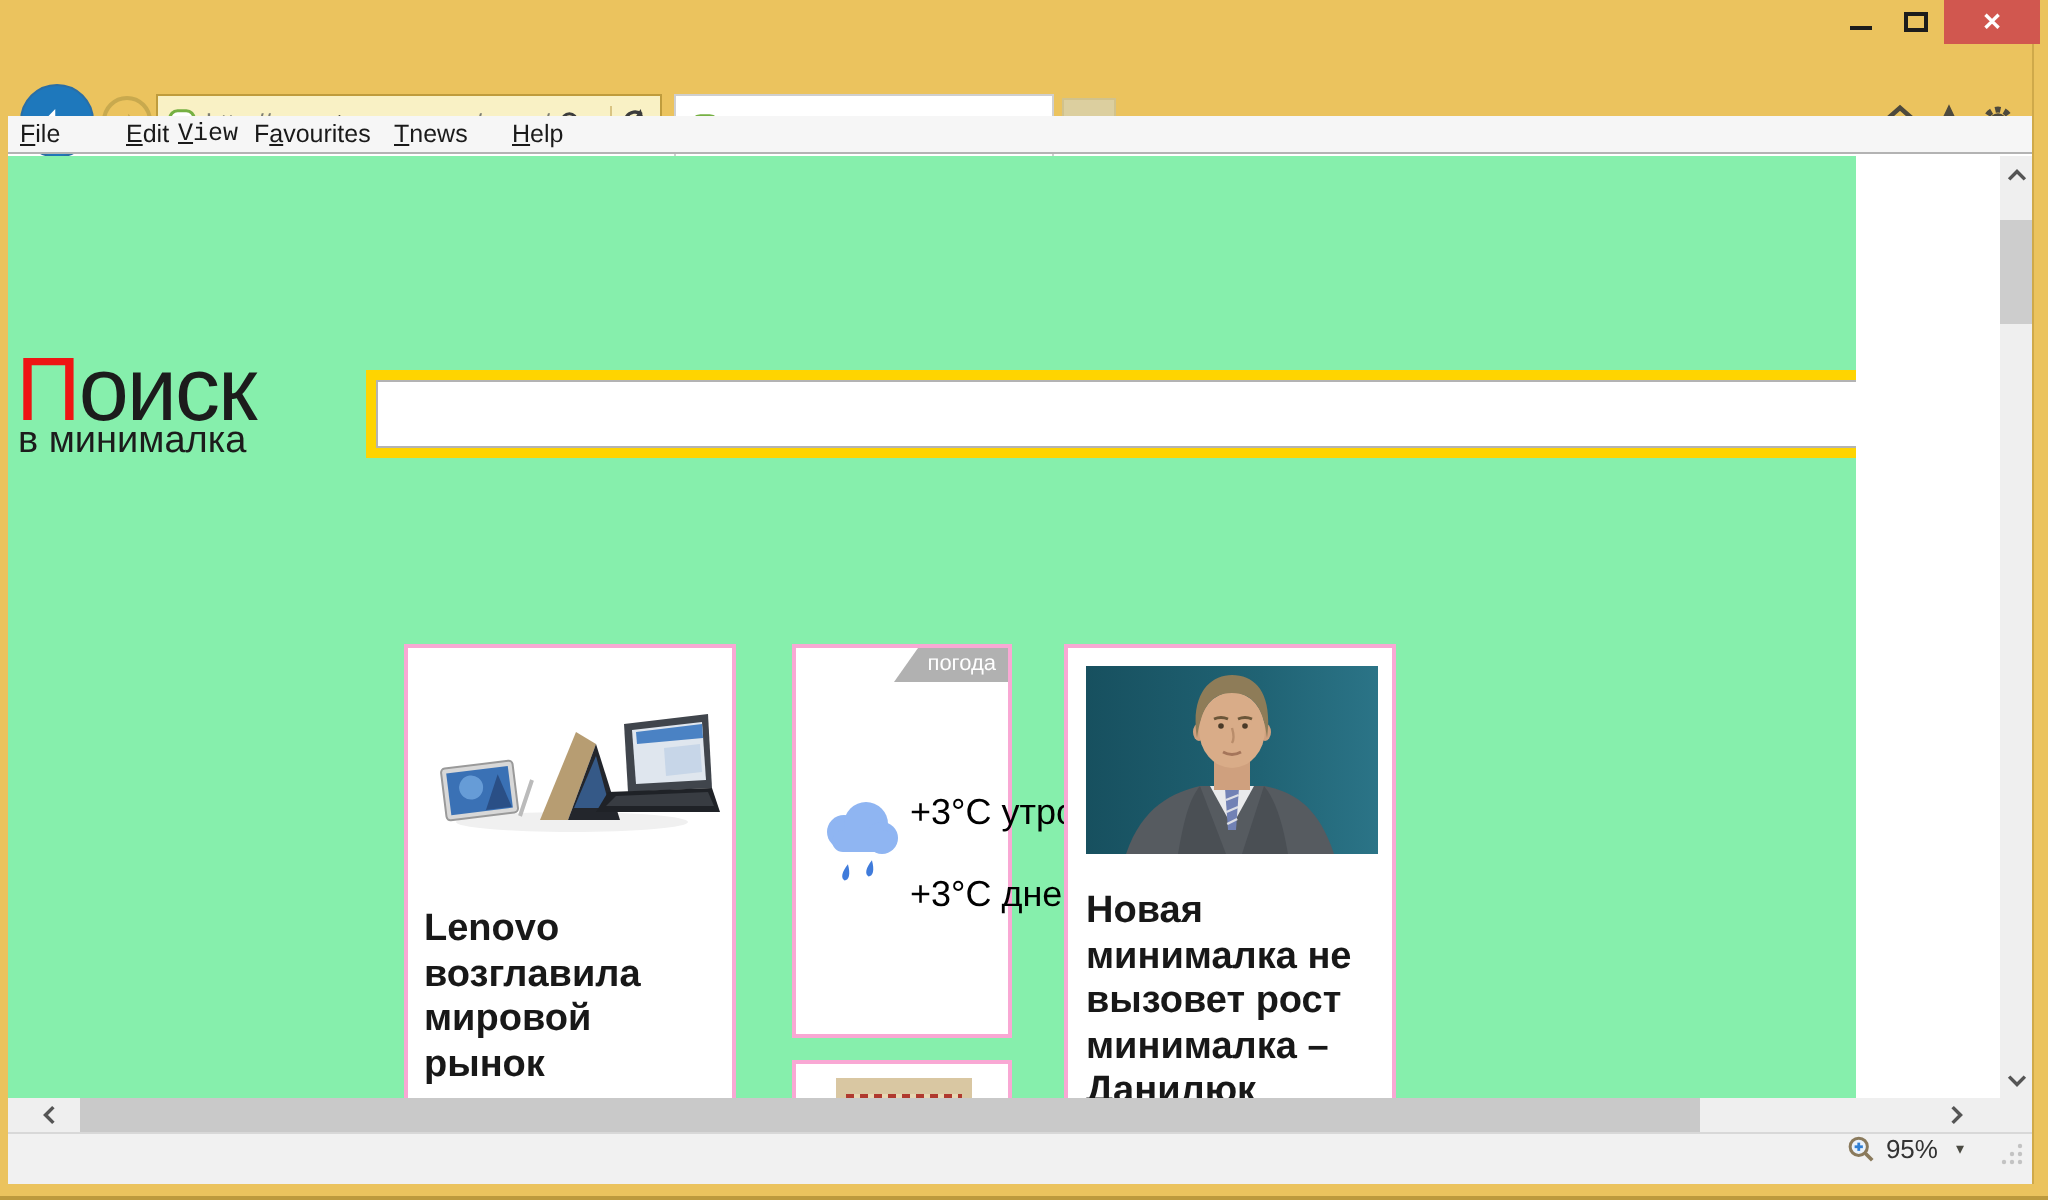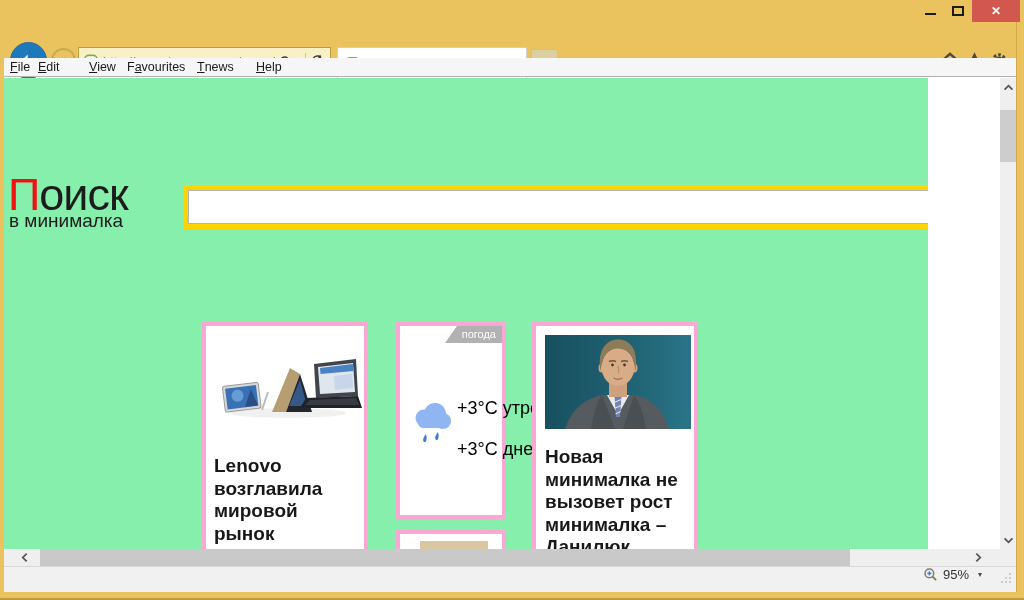--- a/index.html
+++ b/index.html
@@ -30,32 +30,32 @@
   .tab { position:absolute; left:337px; top:25px; width:190px; height:33px; background:#fff; border:1px solid #cfcfcf; border-bottom:none; display:flex; align-items:center; padding:0 7px; cursor:pointer; }
   .tab-title { font-size:13px; color:#1f1f1f; margin-left:7px; }
   .tab-close { margin-left:auto; color:#8c8c8c; font-size:12px; cursor:pointer; }
   .newtab { position:absolute; left:531px; top:27px; width:27px; height:27px; background:#dccf9f; border:1px solid #d1c28c; cursor:pointer; }
   .tb-icon { position:absolute; top:29px; cursor:pointer; }
   .tb-home { left:939px; } .tb-star { left:964px; } .tb-gear { left:989px; }
 
   
   .menubar { position:absolute; left:0; top:58px; width:1024px; height:19px; background:#f6f6f6; border-bottom:1px solid #b3b3b3; font-size:12.5px; color:#1a1a1a; }
   .menu-item { position:absolute; top:2px; cursor:pointer; }
-  .mi-0{left:10px;text-align:right;} .mi-1{left:38px;} .mi-2{left:89px;} .mi-3{left:127px;} .mi-4{left:197px;} .mi-5{left:256px;}
+  .mi-0{left:10px;text-align:right;} .mi-1{left:63px;} .mi-2{left:89px;font-family:Liberation Mono, monospace;} .mi-3{left:127px;} .mi-4{left:197px;} .mi-5{left:256px;}
   .menu-item u { text-decoration:underline; }
 
   
   .content { position:absolute; left:4px; top:78px; width:924px; height:471px; background:#86efac; overflow:hidden; }
   .logo-title { position:absolute; left:4px; top:94px; font-size:45px; line-height:1; letter-spacing:-1px; color:#1c1c1c; }
   .logo-lead { color:#ee1414; }
   .logo-sub { position:absolute; left:5px; top:132px; font-size:19px; color:#1c1c1c; }
   .searchbox { position:absolute; left:179px; top:107px; width:832px; height:44px; border:5px solid #ffd400; background:#fff; box-shadow:inset 0 0 0 1px #b3b3b3; }
   .searchbox input { position:absolute; left:2px; top:2px; width:calc(100% - 4px); height:calc(100% - 4px); border:none; outline:none; font-size:17px; font-family:"Liberation Sans",sans-serif; background:transparent; }
 
-  .card { position:absolute; background:#fff; border:4px solid #f9a8d4; }
+  .card { position:absolute; background:#fff; border:2px solid #f9a8d4; }
   .card-lenovo { left:198px; top:244px; width:166px; height:320px; padding:8px; }
   .card-news   { left:528px; top:244px; width:166px; height:320px; padding:9px; }
   .card-title  { font-size:19px; font-weight:bold; line-height:22.5px; color:#181818; }
   .card-lenovo .card-title { margin-top:5px; }
   .card-news   .card-title { margin-top:13px; }
 
   .card-weather { left:392px; top:244px; width:110px; height:197px; overflow:visible; }
   .weather-badge { position:absolute; top:0; right:0; height:17px; min-width:57px; background:#b1b1b1; color:#fff; font-size:11px; line-height:17px; text-align:right; padding:0 6px 0 16px; clip-path:polygon(12px 0,100% 0,100% 100%,0 100%); }
   .cloud-wrap { position:absolute; left:10px; top:70px; }
   .w-line { position:absolute; left:57px; font-size:18px; color:#000; white-space:nowrap; }

